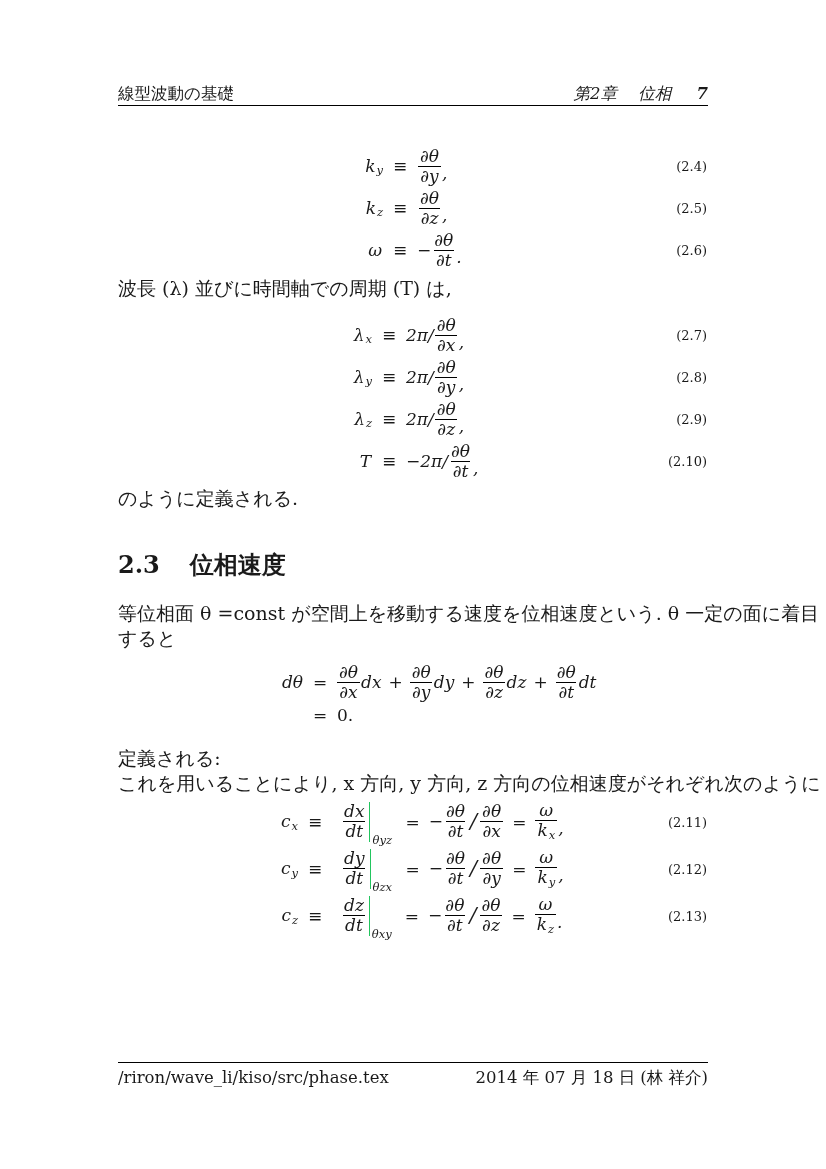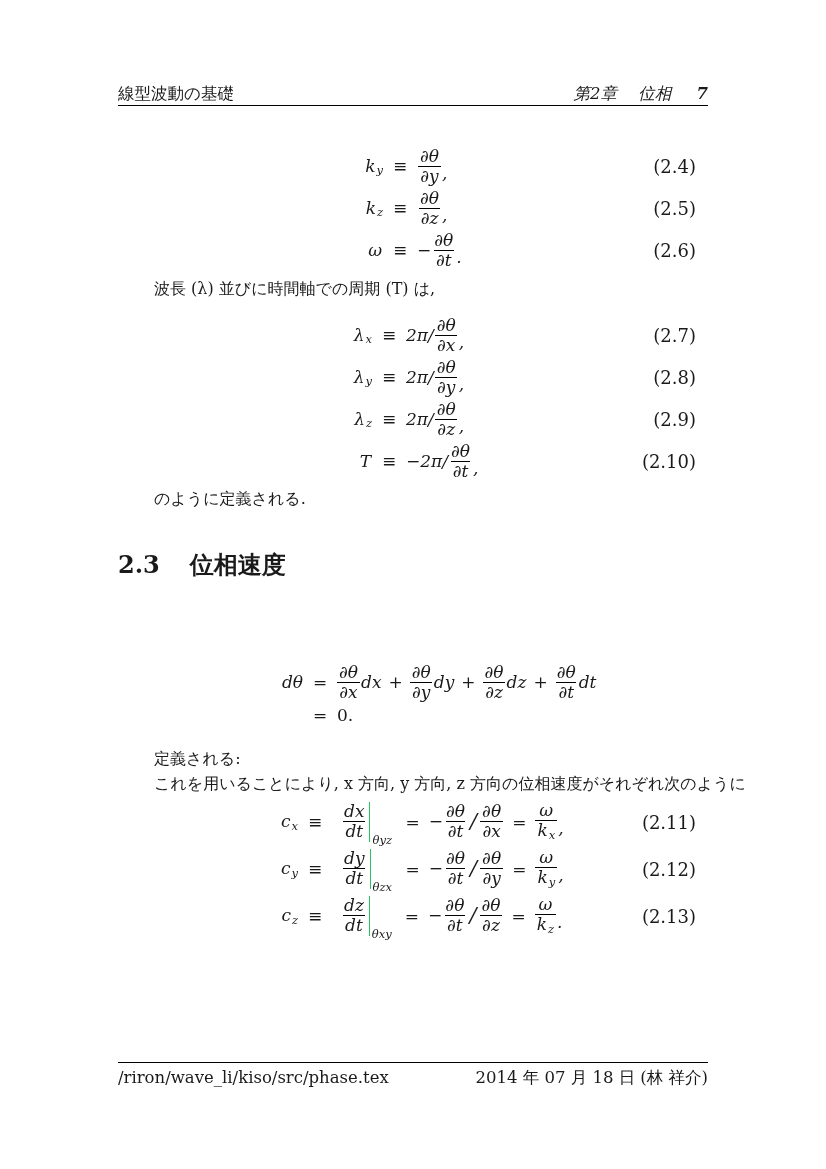--- a/index.html
+++ b/index.html
@@ -10,21 +10,21 @@
   .hrow{left:118px;top:84px;width:590px;display:flex;justify-content:space-between;
         font-size:16.5px;line-height:20px;white-space:nowrap;}
   .hright span{display:inline-block;font-style:italic;}
   .chap{margin-right:16px;}
   .chaptitle{margin-right:20px;}
   .pagenum{font-weight:bold;}
   .rule{height:1px;background:#000;left:118px;width:590px;}
   .frow{left:118px;top:1068px;width:590px;display:flex;justify-content:space-between;
         font-size:16.5px;line-height:20px;white-space:nowrap;}
   
-  .para{left:118px;width:600px;font-size:16px;line-height:25px;margin-left:36px;}
+  .para{left:118px;width:600px;font-size:19px;line-height:25px;}
   .para .ln{display:block;white-space:nowrap;}
   
   .section{left:118px;top:549px;font-weight:bold;font-size:24px;line-height:32px;display:flex;gap:30px;white-space:nowrap;}
   
   .eqblock{left:118px;width:589px;}
   .eqrow{position:relative;display:flex;align-items:center;}
   .r42{height:42px;}
   .r47{height:47px;}
   .r24{height:24px;}
   .lhs{display:flex;justify-content:flex-end;align-items:center;white-space:nowrap;}
@@ -45,21 +45,21 @@
   .post{position:relative;top:7px;left:1px;}
   .meq{padding:0 9px;font-size:17px;}
   .plus{padding:0 7px;font-size:17px;}
   .mul{margin-left:1px;}
   .neg{margin-right:1px;}
   .mslash{font-size:21px;padding:0 3px;font-style:italic;line-height:1;}
   .zero{font-size:17px;}
   .barwrap{position:relative;display:inline-block;width:1px;height:40px;background:#22c55e;
            margin-left:3px;margin-right:26px;flex:0 0 auto;}
   .barsub{position:absolute;left:3px;bottom:-5px;font-size:11.5px;font-style:italic;white-space:nowrap;}
-  .tag{position:absolute;right:11px;top:50%;transform:translateY(-50%);font-size:18px;font-style:normal;}
+  .tag{position:absolute;right:0;top:50%;transform:translateY(-50%);font-size:13px;font-style:normal;}
 </style>
 </head>
 <body>
 
 <div class="page">
 
   <div class="abs hrow">
     <span>線型波動の基礎</span>
     <span class="hright">
       <span class="chap">第2章</span>
@@ -193,20 +193,24 @@
 
   <div class="abs para" style="top:486px;">
     <span class="ln">のように定義される.</span>
   </div>
 
   <div class="abs section">
     <span>2.3</span>
     <span>位相速度</span>
   </div>
 
+  <div class="abs para" style="top:601px;">
+    <span class="ln">等位相面 θ =const が空間上を移動する速度を位相速度という. θ 一定の面に着目</span>
+    <span class="ln">すると</span>
+  </div>
 
   <div class="abs eqblock" style="top:661px;">
     <div class="eqrow r42">
       <span class="lhs w185">
           <span class="mi">dθ</span>
         </span>
       <span class="rel">=</span>
       <span class="rhs">
         <span class="frac">
             <span class="fn mi">∂θ</span>

